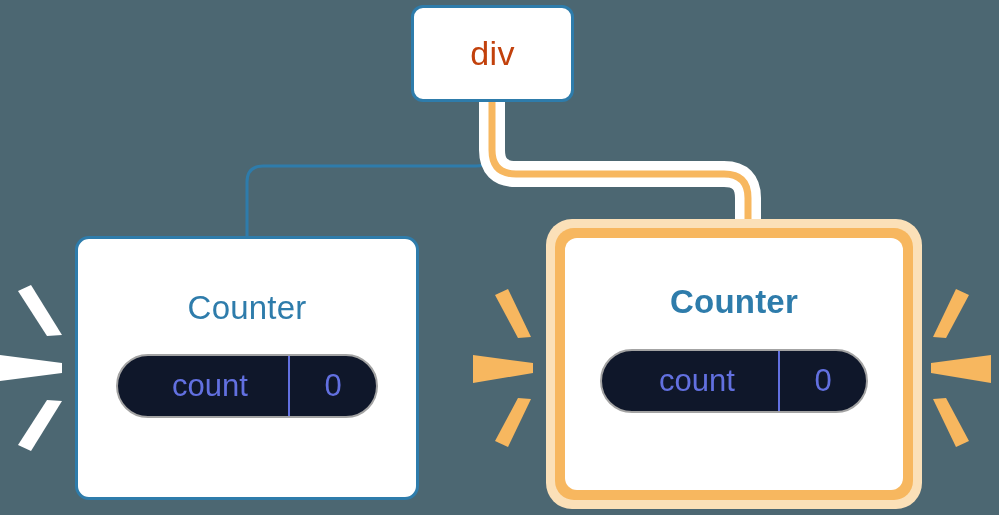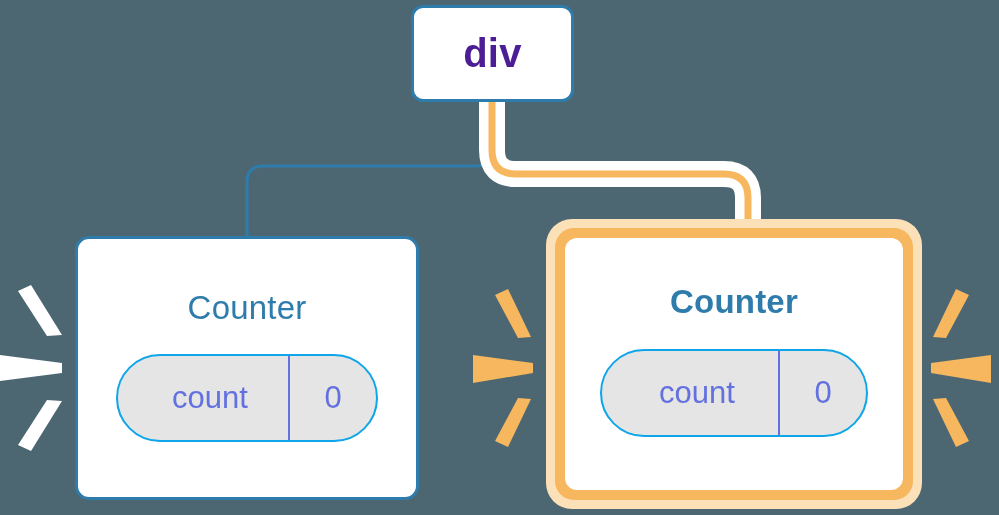--- a/index.html
+++ b/index.html
@@ -41,23 +41,23 @@
   #node-div {
     left: 411px;
     top: 5px;
     width: 163px;
     height: 97px;
     border: 3px solid #2e7cab;
     border-radius: 12px;
     justify-content: center;
   }
   #node-div .node-title {
-    font-size: 40px;
-    color: #4c1d95;
-    font-weight: 700;
+    font-size: 34px;
+    color: #c2410c;
+    font-weight: 400;
     letter-spacing: 0.3px;
   }
 
   
   #node-counter-left {
     left: 75px;
     top: 236px;
     width: 344px;
     height: 264px;
     border: 3px solid #2e7cab;
@@ -105,26 +105,26 @@
     color: #2e7cab;
     font-weight: 700;
     margin-top: 45px;
     letter-spacing: 0.2px;
   }
 
   
   .state-pill {
     display: flex;
     align-items: stretch;
-    border: 2px solid #0ea5e9;
+    border: 2px solid #a3a3a3;
     border-radius: 999px;
-    height: 88px;
+    height: 64px;
     box-sizing: border-box;
     overflow: hidden;
-    background: #e5e5e5;
+    background: #0f172a;
   }
   #node-counter-left .state-pill { width: 262px; margin-top: 27px; }
   #node-counter-right .state-pill { width: 268px; margin-top: 28px; }
 
   .state-key, .state-val {
     display: flex;
     align-items: center;
     justify-content: center;
     color: #6270e0;
     font-size: 31px;

